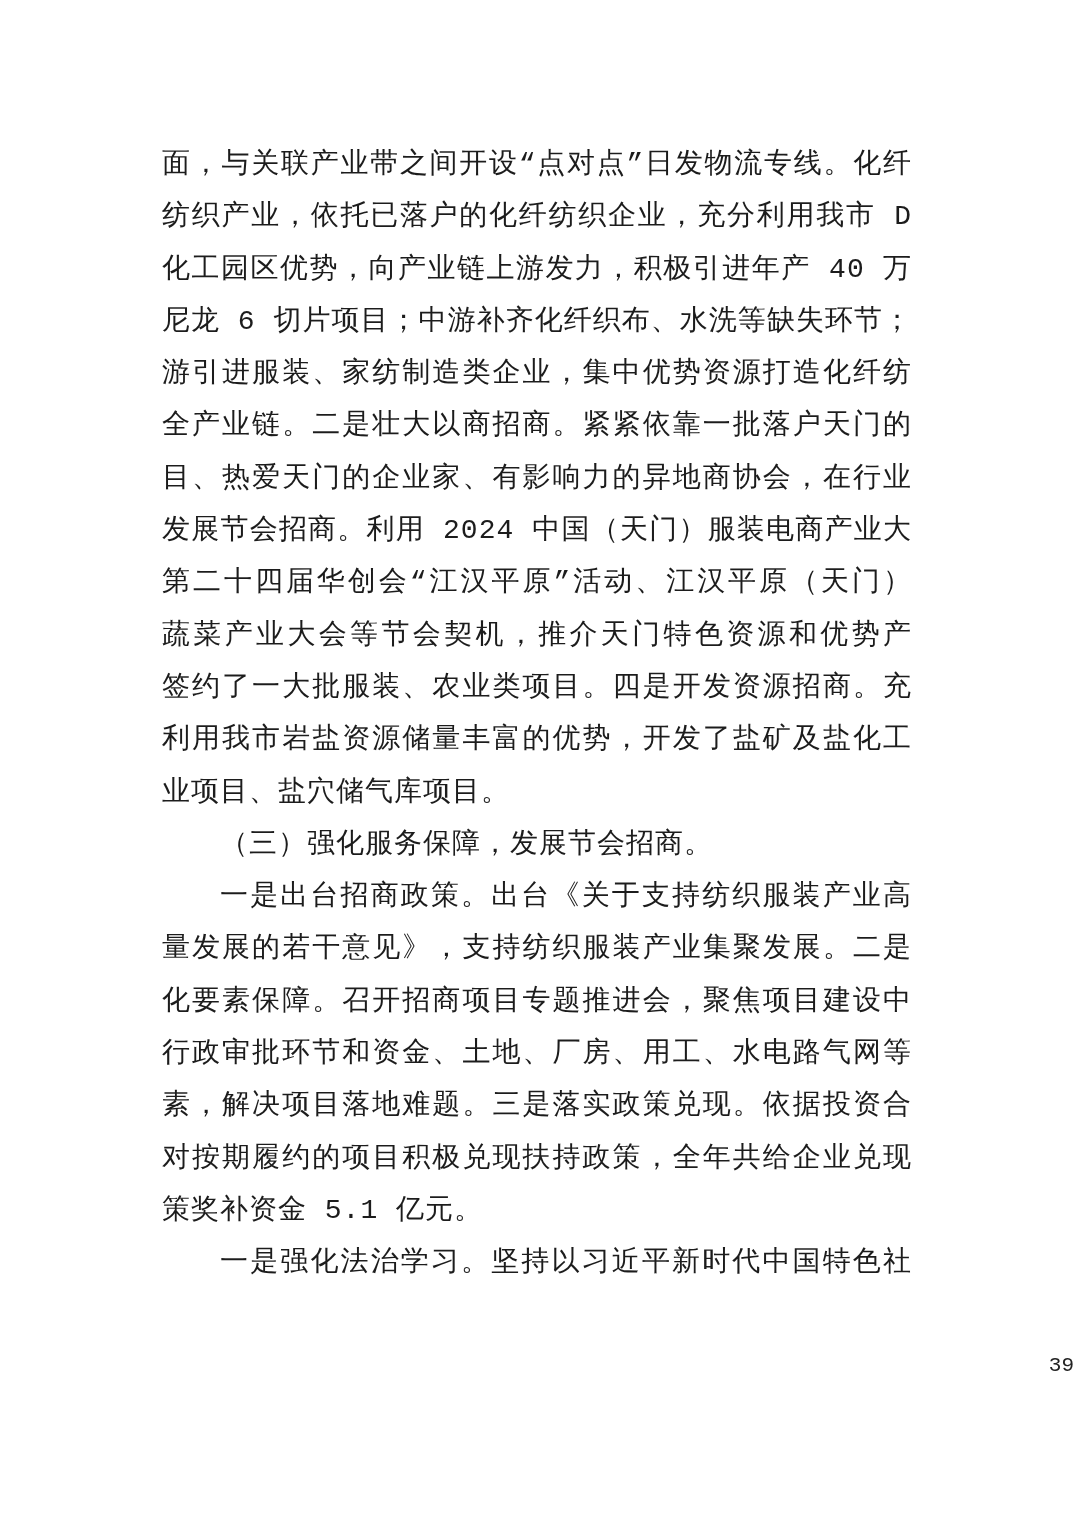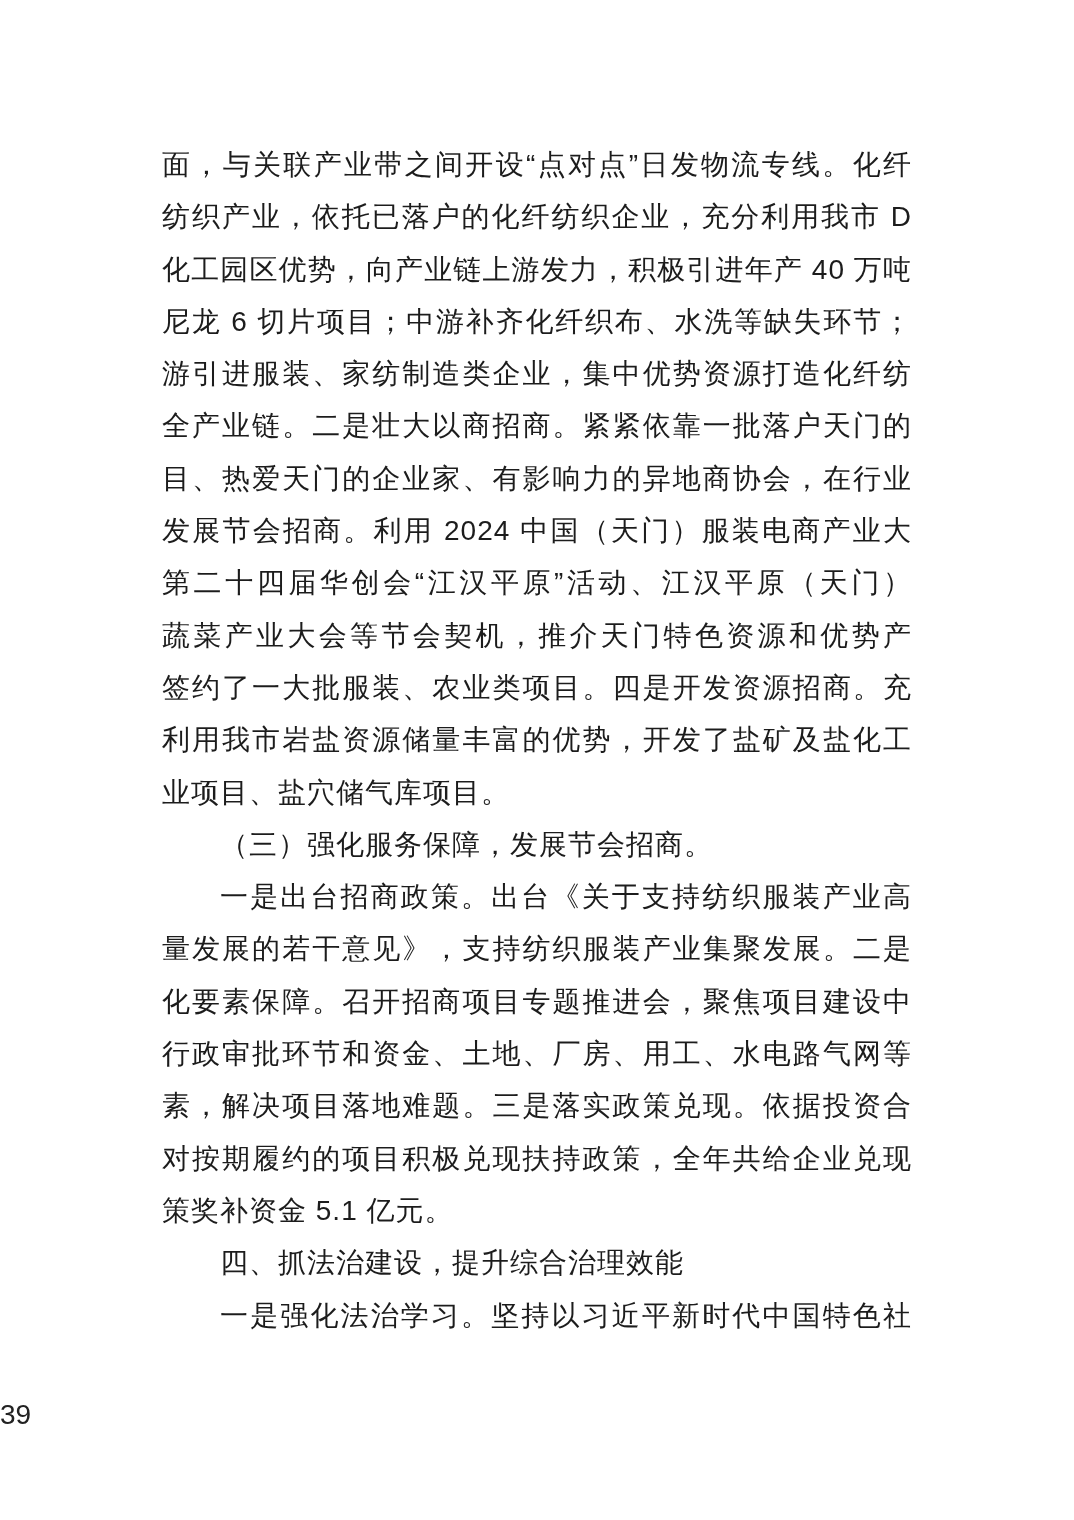--- a/index.html
+++ b/index.html
@@ -3,21 +3,21 @@
 <meta charset="utf-8">
 <style>
   * { margin: 0; padding: 0; box-sizing: border-box; }
   html, body { background: #ffffff; }
   .page {
     position: relative;
     width: 1074px;
     height: 1520px;
     background: #ffffff;
     overflow: hidden;
-    font-family: Liberation Sans, sans-serif;
+    font-family: Liberation Mono, monospace;
     color: #1c1c1c;
   }
   .text-block {
     position: absolute;
     left: 162px;
     top: 139px;
     width: 750px;
   }
   .line {
     font-size: 28px;
@@ -29,25 +29,25 @@
   .line.stretch {
     text-align: justify;
     text-align-last: justify;
     text-justify: inter-character;
   }
   .line.indent {
     text-indent: 58px;
   }
   .footer {
     position: absolute;
-    top: 1402px;
+    top: 1353px;
     left: 0;
     width: 100%;
-    text-align: left;
-    font-size: 28px;
+    text-align: right;
+    font-size: 21px;
     line-height: 26px;
     color: #222222;
   }
 </style>
 </head>
 <body>
 
 <div class="page" style="background: rgb(255, 255, 255); color: rgb(28, 28, 28);">
   <div class="text-block">
       <div class="line stretch">面，与关联产业带之间开设“点对点”日发物流专线。化纤</div>
@@ -64,17 +64,16 @@
       <div class="line stretch">利用我市岩盐资源储量丰富的优势，开发了盐矿及盐化工产</div>
       <div class="line">业项目、盐穴储气库项目。</div>
       <div class="line indent">（三）强化服务保障，发展节会招商。</div>
       <div class="line indent stretch">一是出台招商政策。出台《关于支持纺织服装产业高质</div>
       <div class="line stretch">量发展的若干意见》，支持纺织服装产业集聚发展。二是强</div>
       <div class="line stretch">化要素保障。召开招商项目专题推进会，聚焦项目建设中的</div>
       <div class="line stretch">行政审批环节和资金、土地、厂房、用工、水电路气网等要</div>
       <div class="line stretch">素，解决项目落地难题。三是落实政策兑现。依据投资合同</div>
       <div class="line stretch">对按期履约的项目积极兑现扶持政策，全年共给企业兑现政</div>
       <div class="line">策奖补资金 5.1 亿元。</div>
-      <div class="line indent">四、抓法治建设，提升综合治理效能</div>
       <div class="line indent stretch">一是强化法治学习。坚持以习近平新时代中国特色社会</div>
     </div>
   <div class="footer">39</div>
 </div>
 
 </body></html>

